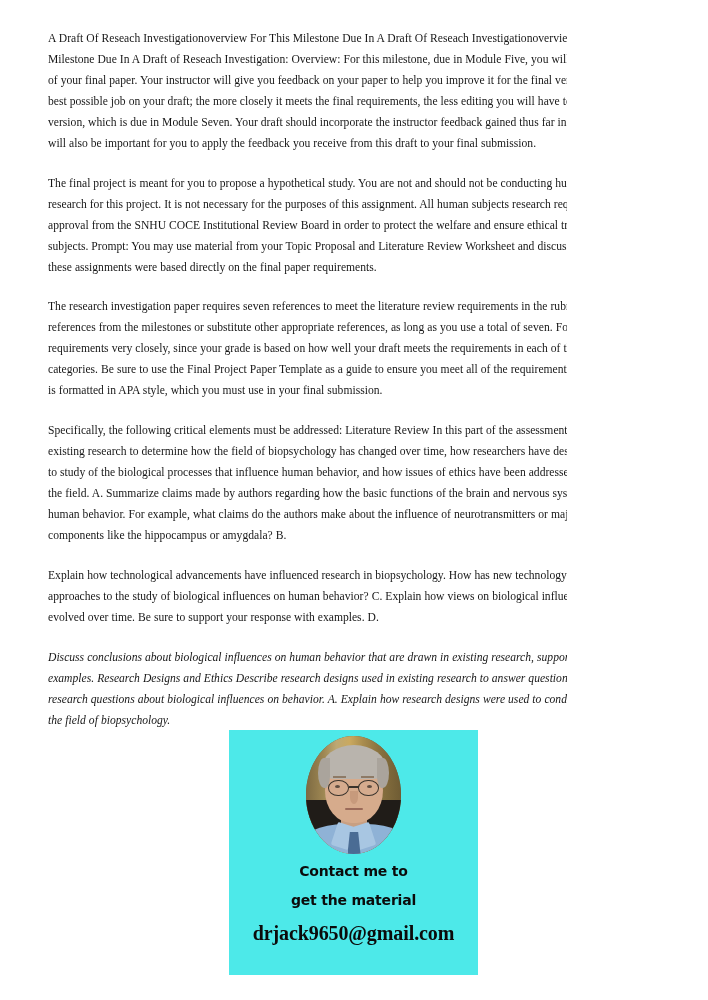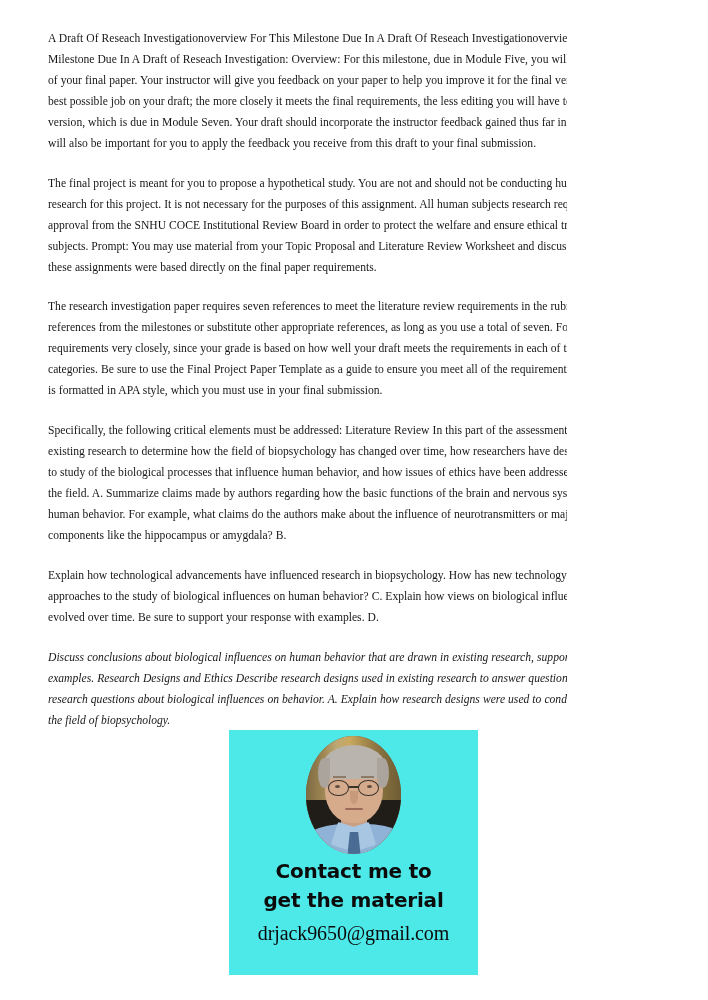--- a/index.html
+++ b/index.html
@@ -129,30 +129,30 @@
     border-radius: 0 0 50% 50%;
   }
   .ph-mouth {
     position: absolute; top: 72px; left: 50%; margin-left: -9px;
     width: 18px; height: 2.4px; background: #9b6a59; border-radius: 2px;
   }
 
   .promo-line {
     font-family: "DejaVu Sans", "Liberation Sans", sans-serif;
     font-weight: bold;
-    font-size: 20px;
+    font-size: 14px;
     line-height: 29px;
     color: #0b0b0b;
     text-align: center;
     letter-spacing: -0.2px;
   }
   .promo-line.first { margin-top: 3px; }
   .promo-email {
     font-family: "Liberation Serif", "DejaVu Serif", serif;
-    font-weight: normal;
+    font-weight: bold;
     font-size: 20px;
     line-height: 26px;
     color: #0b0b0b;
     text-align: center;
     margin-top: 5px;
     letter-spacing: -0.1px;
   }
 </style>
 </head>
 <body>

